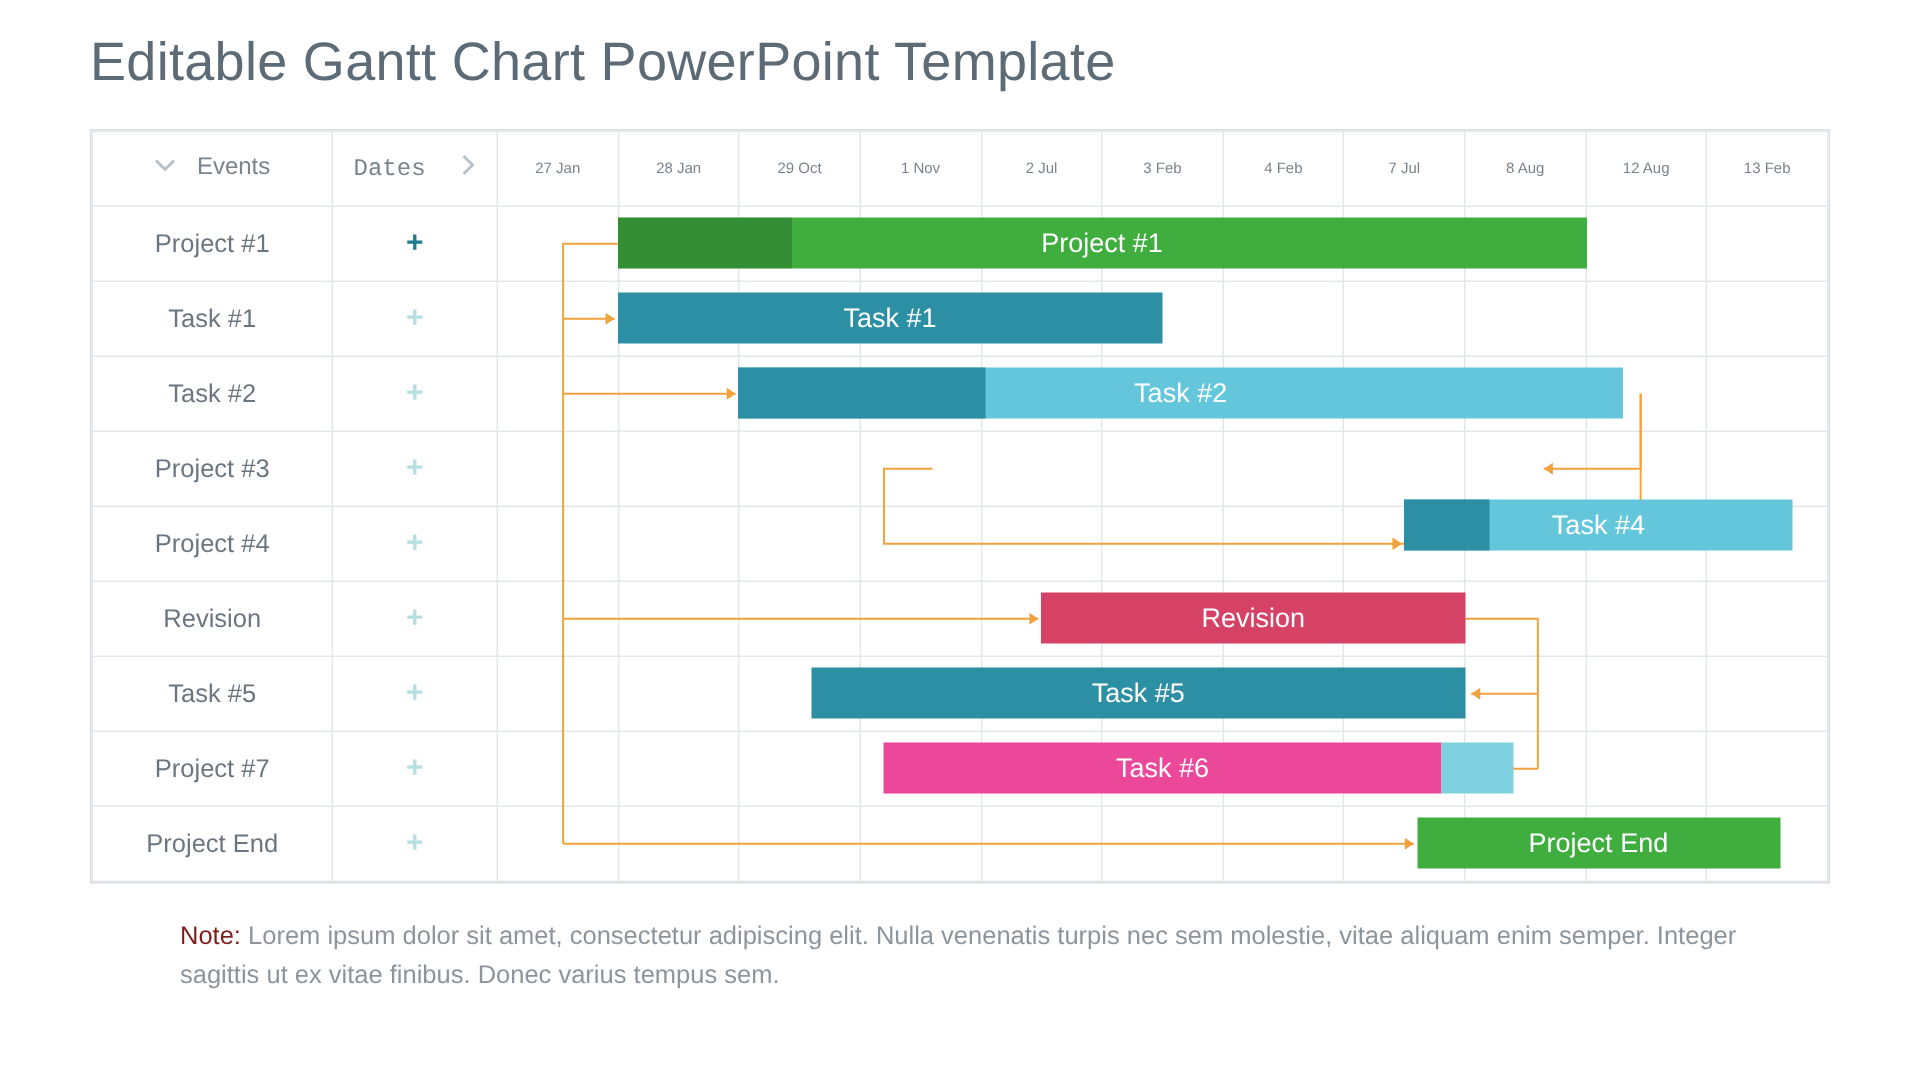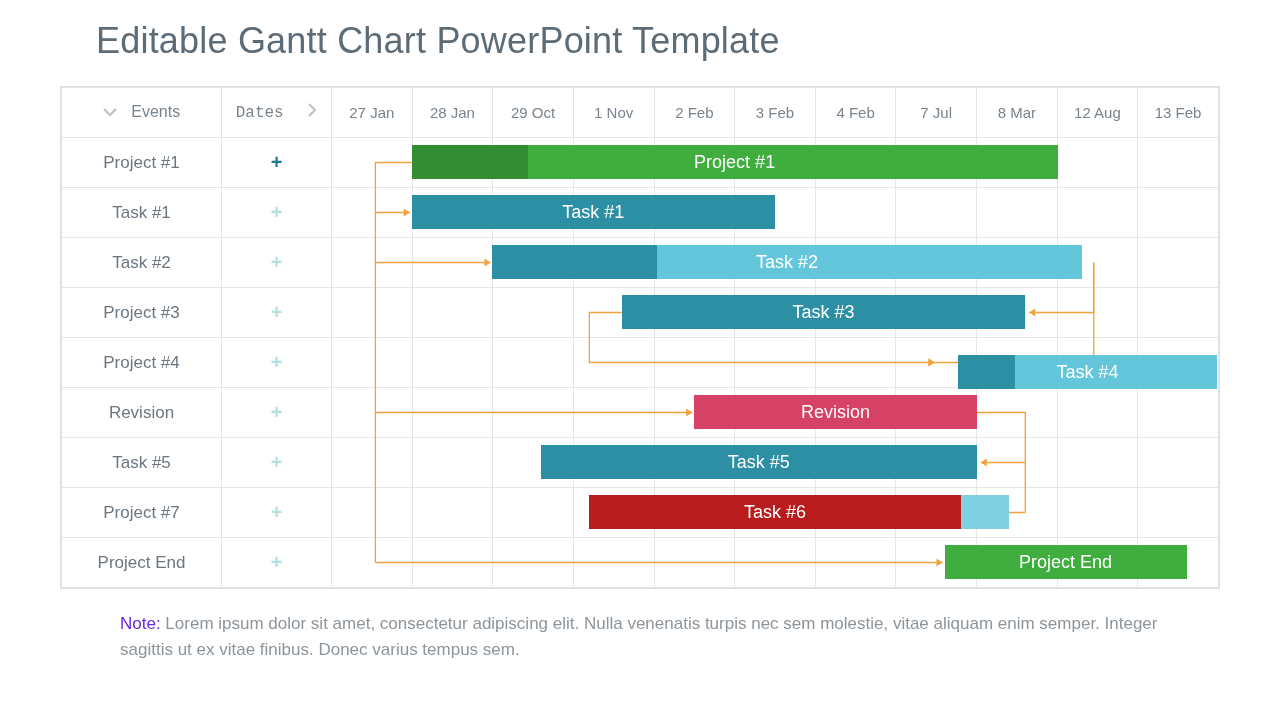--- a/index.html
+++ b/index.html
@@ -11,21 +11,20 @@
     overflow: hidden;
     padding: 20px 60px 0 60px;
     color: #444;
   }
   .title {
     font-size: 36px;
     font-weight: 400;
     color: #5d6b77;
     margin-bottom: 24px;
     letter-spacing: .2px;
-    margin-left: 36px;
   }
   .gantt {
     width: 100%;
     border: 1px solid #d9dee2;
     font-size: 17px;
     color: #6b7681;
     position: relative;
   }
   .gantt table {
     width: 100%;
@@ -35,21 +34,21 @@
   }
   .gantt th, .gantt td {
     border: 1px solid #e4e7ea;
     height: 50px;
     padding: 0;
     vertical-align: middle;
     font-weight: 400;
   }
   .gantt thead th {
     background: #fff;
-    font-size: 15px;
+    font-size: 10px;
     color: #7a848d;
     text-align: center;
   }
   .col-events { width: 160px; }
   .col-dates  { width: 110px; font-family: Liberation Mono, monospace; }
   .gantt thead th.col-events,
   .gantt thead th.col-dates {
     font-size: 16px;
   }
   .events-cell {
@@ -102,21 +101,21 @@
     left: 0; top: 0; bottom: 0;
     background: rgba(0,0,0,.18);
   }
   .note {
     margin: 22px 10px 0 60px;
     font-size: 17px;
     line-height: 1.55;
     color: #8d959c;
   }
   .note-label {
-    color: #6d28d9;
+    color: #7f1d1d;
   }
 </style>
 </head>
 <body>
 
 <h1 class="title">Editable Gantt Chart PowerPoint Template</h1>
 
 <div class="gantt">
   <table>
     <colgroup>
@@ -150,25 +149,25 @@
             <svg width="10" height="14" viewBox="0 0 10 14">
                 <path d="M2 1 L8 7 L2 13" fill="none" stroke="#b9c1c7" stroke-width="2"></path>
               </svg>
           </span>
         </th>
 
       <th>27 Jan</th>
           <th>28 Jan</th>
           <th>29 Oct</th>
           <th>1 Nov</th>
-          <th>2 Feb</th>
+          <th>2 Jul</th>
           <th>3 Feb</th>
           <th>4 Feb</th>
           <th>7 Jul</th>
-          <th>8 Mar</th>
+          <th>8 Aug</th>
           <th>12 Aug</th>
           <th>13 Feb</th>
         </tr>
     </thead>
     <tbody>
         <tr>
           <td class="events-cell">Project #1</td>
           <td class="dates-cell"><span class="plus dark">+</span></td>
           <td></td>
           <td></td>
@@ -332,34 +331,31 @@
         <div class="prog" style="width: 18%;"></div>
         <span style="position: relative;">Project #1</span>
       </div>
       <div class="bar" style="left: 80.7273px; top: 58px; width: 363.273px; background: rgb(45, 143, 163);">
         <span style="position: relative;">Task #1</span>
       </div>
       <div class="bar" style="left: 161.455px; top: 108px; width: 589.309px; background: rgb(99, 198, 219);">
         <div class="prog" style="width: 28%; background: rgb(45, 143, 163);"></div>
         <span style="position: relative;">Task #2</span>
       </div>
-      <div class="bar" style="left: 290.618px; top: 158px; width: 403.636px; background: rgb(45, 143, 163);">
-        <span style="position: relative;">Task #3</span>
-      </div>
-      <div class="bar" style="left: 605.455px; top: 218px; width: 258.327px; background: rgb(99, 198, 219); margin-left: 22px;">
+      <div class="bar" style="left: 605.455px; top: 196px; width: 258.327px; background: rgb(99, 198, 219);">
         <div class="prog" style="width: 22%; background: rgb(45, 143, 163);"></div>
         <span style="position: relative;">Task #4</span>
       </div>
       <div class="bar" style="left: 363.273px; top: 258px; width: 282.545px; background: rgb(214, 66, 101);">
         <span style="position: relative;">Revision</span>
       </div>
       <div class="bar" style="left: 209.891px; top: 308px; width: 435.927px; background: rgb(45, 143, 163);">
         <span style="position: relative;">Task #5</span>
       </div>
-      <div class="bar" style="left: 258.327px; top: 358px; width: 371.345px; background: #b91c1c;">
+      <div class="bar" style="left: 258.327px; top: 358px; width: 371.345px; background: #ec4899;">
         <div style="position: absolute; right: -48.4364px; top: 0px; bottom: 0px; width: 48.4364px; background: rgb(127, 208, 224);"></div>
         <span style="position: relative;">Task #6</span>
       </div>
       <div class="bar" style="left: 613.527px; top: 408px; width: 242.182px; background: rgb(63, 174, 63);">
         <span style="position: relative;">Project End</span>
       </div>
     </div>
 </div>
 
 <p class="note">

